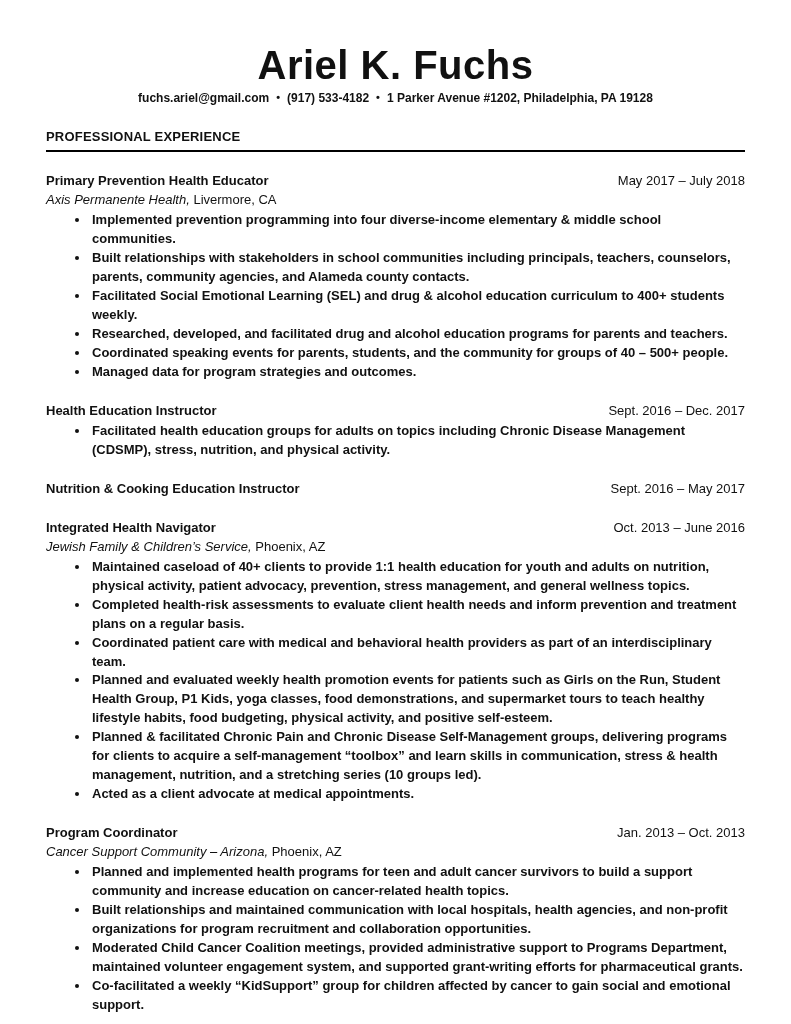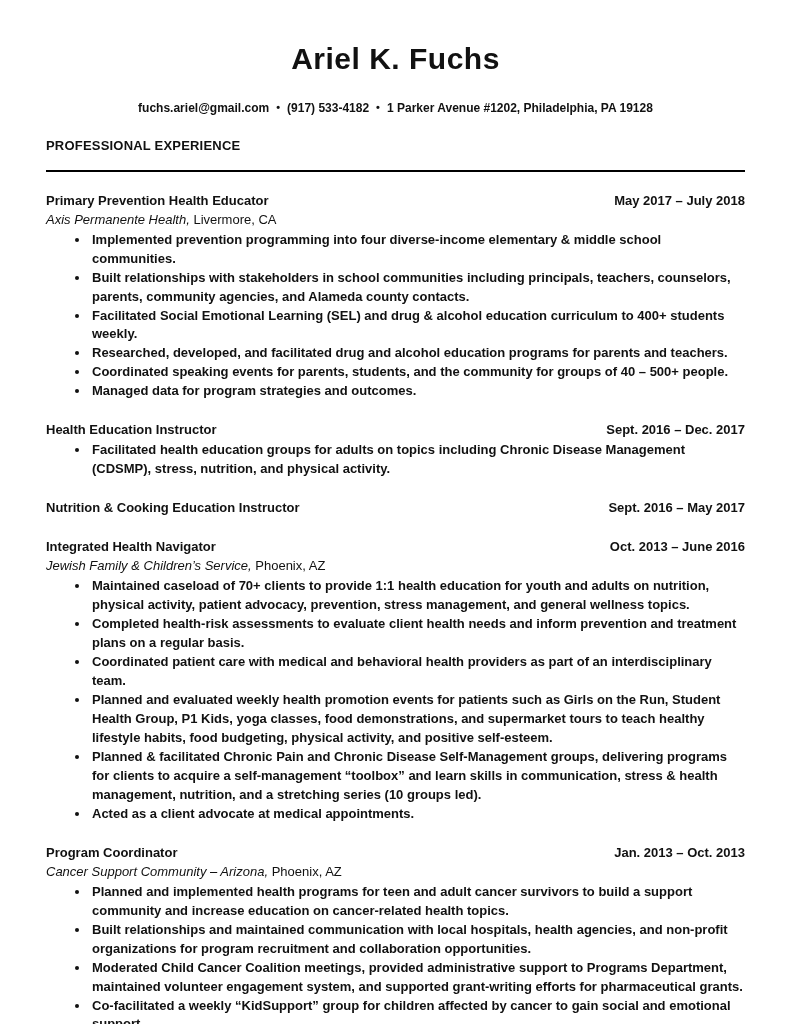--- a/index.html
+++ b/index.html
@@ -18,46 +18,46 @@
     box-sizing: border-box;
     width: 791px;
     min-height: 1024px;
     padding: 42px 46px 40px 46px;
     background: #ffffff;
   }
   
   .name {
     margin: 0;
     text-align: center;
-    font-size: 30px;
+    font-size: 40px;
     font-weight: bold;
     letter-spacing: 0.5px;
     line-height: 1.15;
   }
   .contact {
-    margin-top: 23px;
+    margin-top: 2px;
     text-align: center;
     font-size: 12px;
     font-weight: bold;
     line-height: 1.3;
   }
   .contact .sep {
     display: inline-block;
     margin: 0 7px;
     font-size: 11px;
     vertical-align: 1px;
   }
   
   .section-heading {
     margin: 22px 0 0 0;
     font-size: 13px;
     font-weight: bold;
     letter-spacing: 0.2px;
     border-bottom: 2px solid #000;
-    padding-bottom: 16px;
+    padding-bottom: 6px;
     line-height: 1.2;
   }
   
   .jobs {
     margin-top: 20px;
   }
   .job {
     margin-bottom: 20px;
   }
   .job-header {
@@ -67,21 +67,21 @@
     gap: 28px;
   }
   .job-title {
     margin: 0;
     font-size: 13px;
     font-weight: bold;
     line-height: 1.46;
   }
   .job-dates {
     font-size: 13px;
-    font-weight: bold;
+    font-weight: normal;
     white-space: nowrap;
     line-height: 1.46;
   }
   .employer {
     margin: 0;
     font-size: 13px;
     line-height: 1.46;
   }
   .employer .company {
     font-style: italic;
@@ -146,21 +146,21 @@
     </div>
   </article>
 
   <article class="job">
     <div class="job-header">
       <h3 class="job-title">Integrated Health Navigator</h3>
       <span class="job-dates">Oct. 2013 – June 2016</span>
     </div>
     <p class="employer"><span class="company">Jewish Family &amp; Children’s Service,</span><span> Phoenix, AZ</span></p>
     <ul class="bullets">
-          <li>Maintained caseload of 70+ clients to provide 1:1 health education for youth and adults on nutrition, physical activity, patient advocacy, prevention, stress management, and general wellness topics.</li>
+          <li>Maintained caseload of 40+ clients to provide 1:1 health education for youth and adults on nutrition, physical activity, patient advocacy, prevention, stress management, and general wellness topics.</li>
           <li>Completed health-risk assessments to evaluate client health needs and inform prevention and treatment plans on a regular basis.</li>
           <li>Coordinated patient care with medical and behavioral health providers as part of an interdisciplinary team.</li>
           <li>Planned and evaluated weekly health promotion events for patients such as Girls on the Run, Student Health Group, P1 Kids, yoga classes, food demonstrations, and supermarket tours to teach healthy lifestyle habits, food budgeting, physical activity, and positive self-esteem.</li>
           <li>Planned &amp; facilitated Chronic Pain and Chronic Disease Self-Management groups, delivering programs for clients to acquire a self-management “toolbox” and learn skills in communication, stress &amp; health management, nutrition, and a stretching series (10 groups led).</li>
           <li>Acted as a client advocate at medical appointments.</li>
         </ul>
   </article>
 
   <article class="job">
     <div class="job-header">

